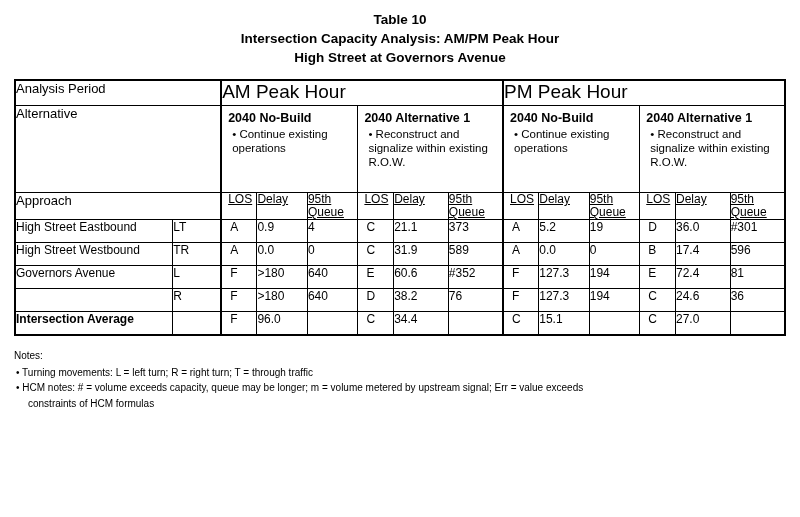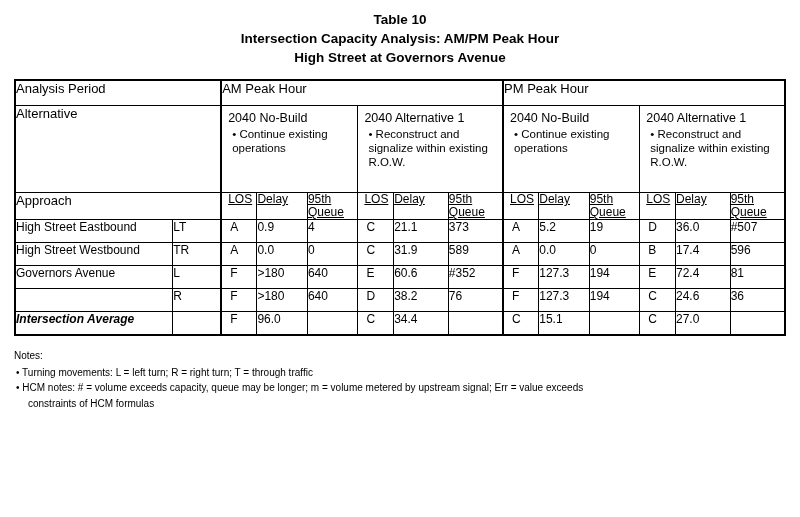--- a/index.html
+++ b/index.html
@@ -54,28 +54,28 @@
 
   
   .r1 td { height: 24px; }
   .hdr-label {
     font-weight: bold;
     font-size: 13px;
     padding: 4px 6px;
   }
   .peak-hdr {
     font-weight: bold;
-    font-size: 13px;
+    font-size: 19px;
     text-align: center;
     padding: 4px 6px;
   }
 
   
   .alt-title {
-    font-weight: normal;
+    font-weight: bold;
     font-size: 12.5px;
     padding: 5px 6px 2px 6px;
   }
   .alt-desc {
     font-size: 11.5px;
     padding: 0 6px 6px 10px;
     line-height: 14px;
   }
   .alt-cell { height: 86px; }
 
@@ -111,21 +111,21 @@
     padding: 4px 8px 4px 2px;
     text-align: right;
   }
   .val {
     font-size: 12px;
     text-align: center;
     padding: 4px 2px;
   }
   .val.los { text-align: left; padding-left: 8px; }
   .avg td { font-weight: bold; }
-  .avg .rowname { font-weight: bold; font-style: italic; }
+  .avg .rowname { font-weight: bold; }
 
   .notes {
     margin: 12px auto 0 auto;
     width: 772px;
     font-size: 10px;
     line-height: 15.5px;
   }
   .notes .nhead { margin-bottom: 1px; }
   .notes .nitem { padding-left: 2px; }
   .notes .nsub { padding-left: 14px; }
@@ -225,21 +225,21 @@
       <td class="dotted-b val">0.9</td>
       <td class="dotted-b val">4</td>
       <td class="dotted-b val los">C</td>
       <td class="dotted-b val">21.1</td>
       <td class="dotted-b val">373</td>
       <td class="sep-l dotted-b val los">A</td>
       <td class="dotted-b val">5.2</td>
       <td class="dotted-b val">19</td>
       <td class="dotted-b val los">D</td>
       <td class="dotted-b val">36.0</td>
-      <td class="outer-r dotted-b val">#507</td>
+      <td class="outer-r dotted-b val">#301</td>
     </tr>
 
     <tr class="data-row">
       <td class="outer-l dotted-b rowname">High Street Westbound</td>
       <td class="dotted-b rowmv">TR</td>
       <td class="sep-l dotted-b val los">A</td>
       <td class="dotted-b val">0.0</td>
       <td class="dotted-b val">0</td>
       <td class="dotted-b val los">C</td>
       <td class="dotted-b val">31.9</td>

